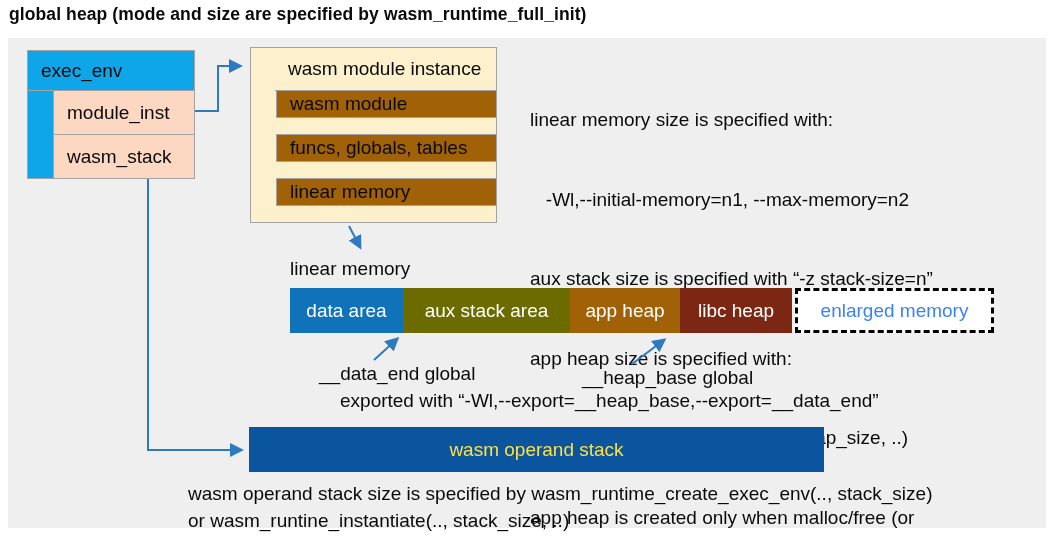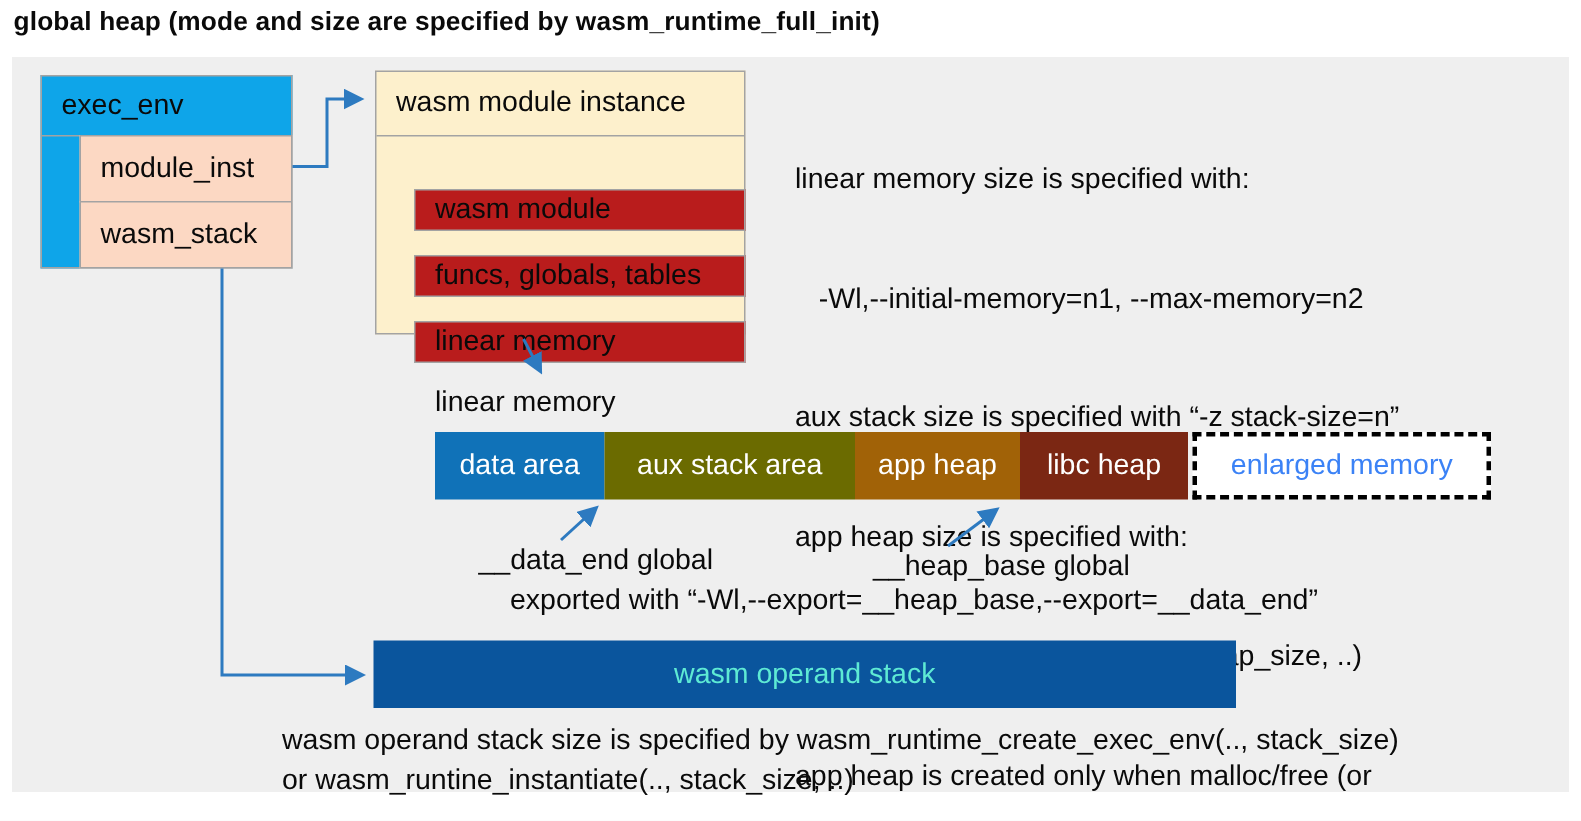--- a/index.html
+++ b/index.html
@@ -15,23 +15,23 @@
   .box .hdr{box-sizing:border-box;border-bottom:1px solid #a3a3a3;padding-left:13px;display:flex;align-items:center;}
   .box .sub{position:absolute;box-sizing:border-box;border:1px solid #a3a3a3;left:25px;right:-1px;
             padding-left:13px;display:flex;align-items:center;}
 
   .exec-env{left:27px;top:50px;width:168px;height:129px;background:#0ea5e9;}
   .exec-env .hdr{height:40px;}
   .exec-env .sub{background:#fcd8c3;height:45px;}
   .exec-env .sub1{top:39px;}
   .exec-env .sub2{top:83px;}
 
-  .mod-inst{left:250px;top:47px;width:247px;height:176px;background:#fdf0cc;}
+  .mod-inst{left:250px;top:47px;width:247px;height:176px;background:#fdf0cc;padding-left:24px;}
   .mod-inst .hdr{height:43px;}
-  .mod-inst .sub{background:#b91c1c;height:28px;margin-top:36px;}
+  .mod-inst .sub{background:#a16207;height:28px;}
   .mod-inst .sub1{top:42px;}
   .mod-inst .sub2{top:86px;}
   .mod-inst .sub3{top:130px;}
 
   .notes{position:absolute;left:530px;top:54px;font-size:19px;line-height:26.5px;white-space:pre-wrap;}
 
   .lm-label{position:absolute;left:290px;top:258px;font-size:19px;}
 
   .membar{position:absolute;left:290px;top:288px;height:45px;display:flex;border-radius:20px;}
   .seg{height:45px;display:flex;align-items:center;justify-content:center;
@@ -41,21 +41,21 @@
   .seg-appheap{width:110px;background:#a16207;}
   .seg-libc{width:112px;background:#7b2713;}
   .seg-enlarged{width:199px;margin-left:3px;background:#ffffff;color:#3b82f6;border:3px dashed #000000;}
 
   .ann{position:absolute;font-size:19px;}
   .ann-dataend{left:319px;top:363px;text-align:right;}
   .ann-heapbase{left:582px;top:367px;}
   .ann-export{left:298px;top:390px;margin-left:42px;}
 
   .opstack{position:absolute;left:249px;top:427px;width:575px;height:45px;background:#0a559d;
-           color:#5eead4;font-size:19px;display:flex;align-items:center;justify-content:center;}
+           color:#fde047;font-size:19px;display:flex;align-items:center;justify-content:center;}
 
   .footer{position:absolute;left:188px;top:481px;font-size:19px;line-height:26.5px;}
 
   .overlay{position:absolute;left:0;top:0;width:1054px;height:547px;pointer-events:none;}
 </style>
 </head>
 <body>
 
 <div class="stage">
 

